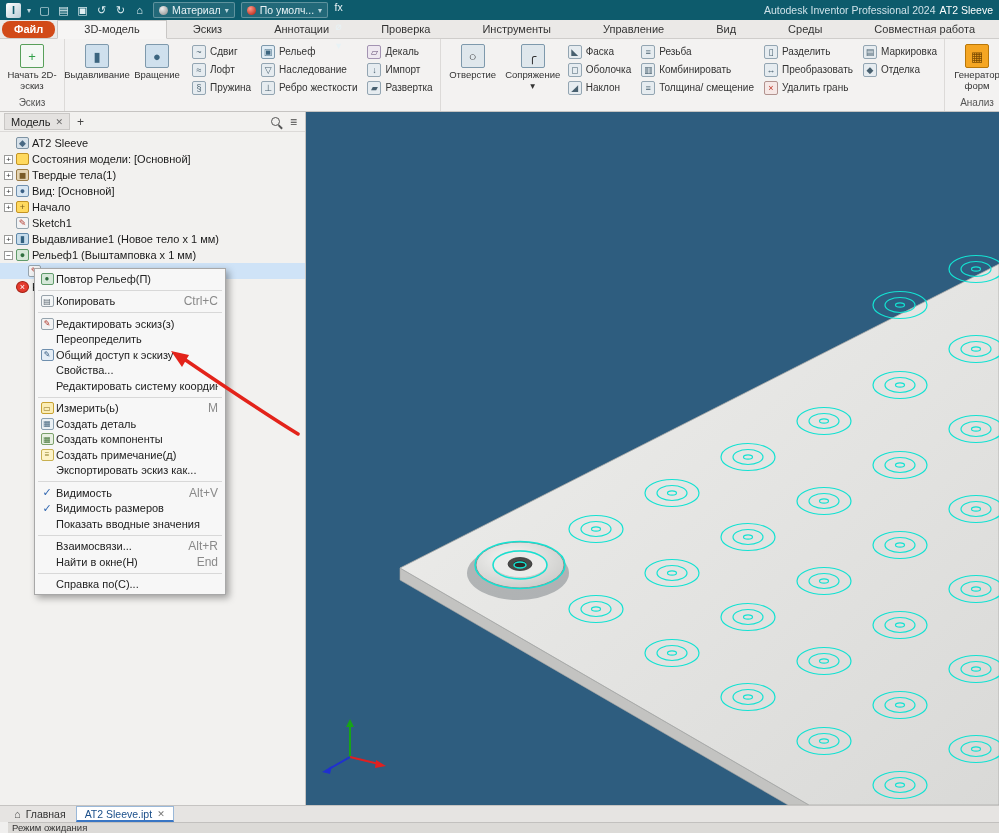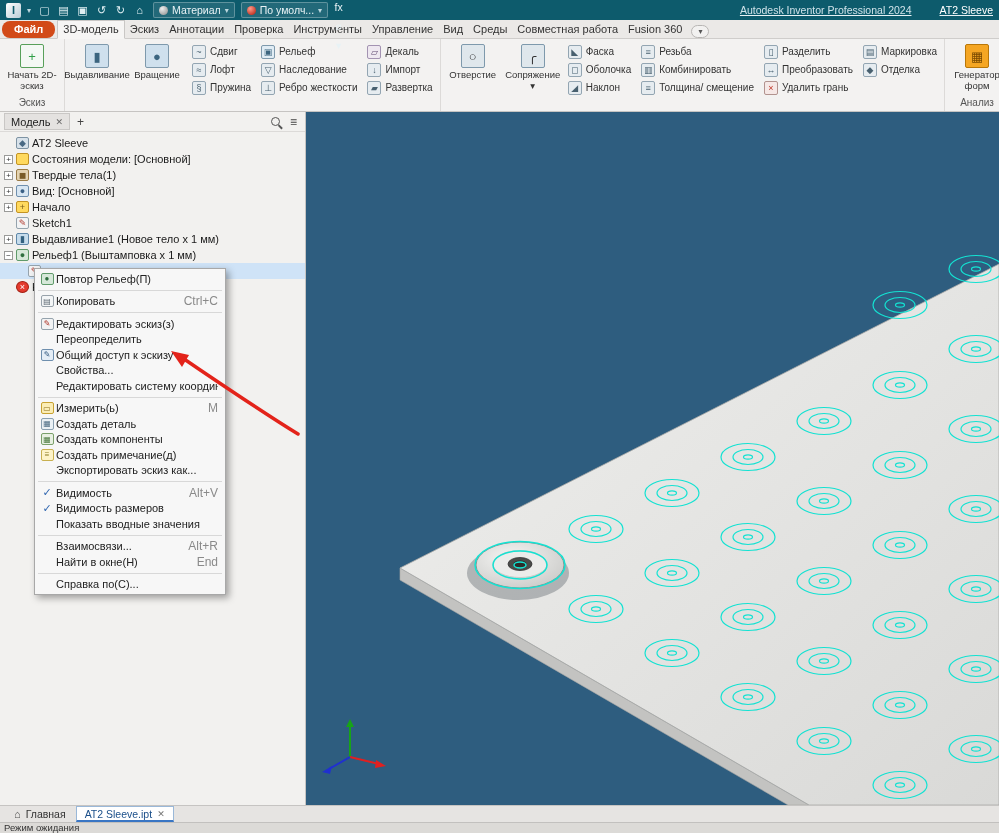--- a/index.html
+++ b/index.html
@@ -10,27 +10,27 @@
   .titlebar { position:absolute; top:0; left:0; right:0; height:20px; background:#0d5b6c; display:flex; align-items:center; padding:0 6px; gap:6px; color:#e8f2f5; z-index:5; }
   .logo { width:15px; height:15px; background:linear-gradient(135deg,#ffffff,#b9ccd6); color:#0d5b6c; font-weight:bold; font-size:11px; display:flex; align-items:center; justify-content:center; border-radius:2px; flex:0 0 auto; }
   .qat-icon { font-size:11px; color:#dfeef2; width:15px; text-align:center; flex:0 0 auto; }
   .tb-caret { font-size:8px; color:#bcd7de; }
   .combo { display:flex; align-items:center; gap:4px; background:rgba(255,255,255,.09); border:1px solid rgba(255,255,255,.28); padding:1px 5px; height:16px; border-radius:2px; font-size:10.5px; white-space:nowrap; }
   .ball { width:9px; height:9px; border-radius:50%; flex:0 0 auto; }
   .ball.gray { background:radial-gradient(circle at 35% 30%, #eeeeee, #8a8a8a); }
   .ball.red { background:radial-gradient(circle at 35% 30%, #ff9a8a, #b01808); }
   .ball.yellow { background:radial-gradient(circle at 35% 30%, #fff4b0, #c2a018); }
   .tbtool { color:#e8f2f5; font-size:10.5px; }
-  .tb-right { margin-left:auto; display:flex; gap:28px; align-items:center; white-space:nowrap;text-decoration:underline; }
+  .tb-right { margin-left:auto; display:flex; gap:4px; align-items:center; white-space:nowrap; }
   .app-title { color:#cfe2e9; font-size:10.5px; }
   .doc-title { color:#ffffff; font-size:10.5px; }
 
   
   .tabrow { position:absolute; top:20px; height:19px; left:0; right:0; background:#ebe9e7; display:flex; align-items:flex-end; padding-left:2px; border-bottom:1px solid #cfcdcb; z-index:4; }
-  .rtab { padding:2px 5px 3px; font-size:11px; color:#333; white-space:nowrap; }
+  .rtab { padding:2px 26px 3px; font-size:11px; color:#333; white-space:nowrap; }
   .rtab.file { background:#d24a18; color:#fff; font-weight:bold; padding:2px 12px 3px; margin-right:2px;border-radius:8px; }
   .rtab.active { background:#f6f5f4; border:1px solid #c9c7c5; border-bottom:1px solid #f6f5f4; margin-bottom:-1px; }
   .rtab-collapse { margin-left:4px; font-size:8px; color:#555; border:1px solid #b8b6b4; border-radius:7px; padding:1px 6px; background:#f2f1f0; }
 
   
   .ribbon { position:absolute; top:39px; height:73px; left:0; right:0; background:#f3f2f1; border-bottom:1px solid #c6c4c2; display:flex; overflow:hidden; z-index:3; }
   .rgroup { display:flex; flex-direction:column; border-right:1px solid #dcdad8; flex:0 0 auto; }
   .rgroup-body { flex:1; display:flex; align-items:stretch; padding:2px 3px 0; gap:2px; }
   .rgroup-label { height:14px; text-align:center; font-size:10px; color:#555; }
   .bigbtn { width:58px; display:flex; flex-direction:column; align-items:center; padding-top:3px; gap:2px; }
@@ -61,21 +61,21 @@
 
   .viewport { flex:1; position:relative; background:#2e5d7f; overflow:hidden; }
   .viewport svg { position:absolute; inset:0; }
 
   
   .doctabs { position:absolute; left:0; right:0; bottom:11px; height:17px; background:#e6e4e2; border-top:1px solid #c6c4c2; display:flex; align-items:stretch; padding-left:6px; gap:2px; z-index:5; }
   .dtab { display:flex; align-items:center; gap:5px; padding:0 8px; font-size:10.5px; color:#333; white-space:nowrap; }
   .dtab.active { background:#ffffff; border:1px solid #9ab8d8; border-bottom:2px solid #3a76c4; color:#1b4f8a; }
   .dtab .dx { color:#777; font-size:9px; }
   .dtab .home { font-size:11px; color:#555; }
-  .statusbar { position:absolute; left:0; right:0; bottom:0; height:11px; background:#dcdad7; border-top:1px solid #c2c0be; font-size:9.5px; color:#333; padding:0 4px; line-height:10px; z-index:5; }
+  .statusbar { position:absolute; left:8px; right:0; bottom:0; height:11px; background:#dcdad7; border-top:1px solid #c2c0be; font-size:9.5px; color:#333; padding:0 4px; line-height:10px; z-index:5; }
 
   
   .ctxmenu { position:absolute; left:34px; top:268px; width:192px; background:#f7f7f7; border:1px solid #a8a8a8; box-shadow:3px 3px 7px rgba(0,0,0,.35); z-index:50; padding:2px 0; }
   .mi { display:flex; align-items:center; height:15.5px; padding:0 7px 0 3px; font-size:11px; color:#222; }
   .mic { width:18px; display:flex; justify-content:center; align-items:center; flex:0 0 auto; }
   .mic-chip { width:13px; height:12px; border-radius:2px; display:flex; align-items:center; justify-content:center; font-size:8px; }
   .mcheck { color:#2f66b0; font-size:11px; font-weight:bold; }
   .mlabel { flex:1; white-space:nowrap; overflow:hidden; }
   .msc { color:#8a8a8a; font-size:12px; margin-left:20px; }
   .msep { height:1px; background:#d8d8d8; margin:3px 3px; }

